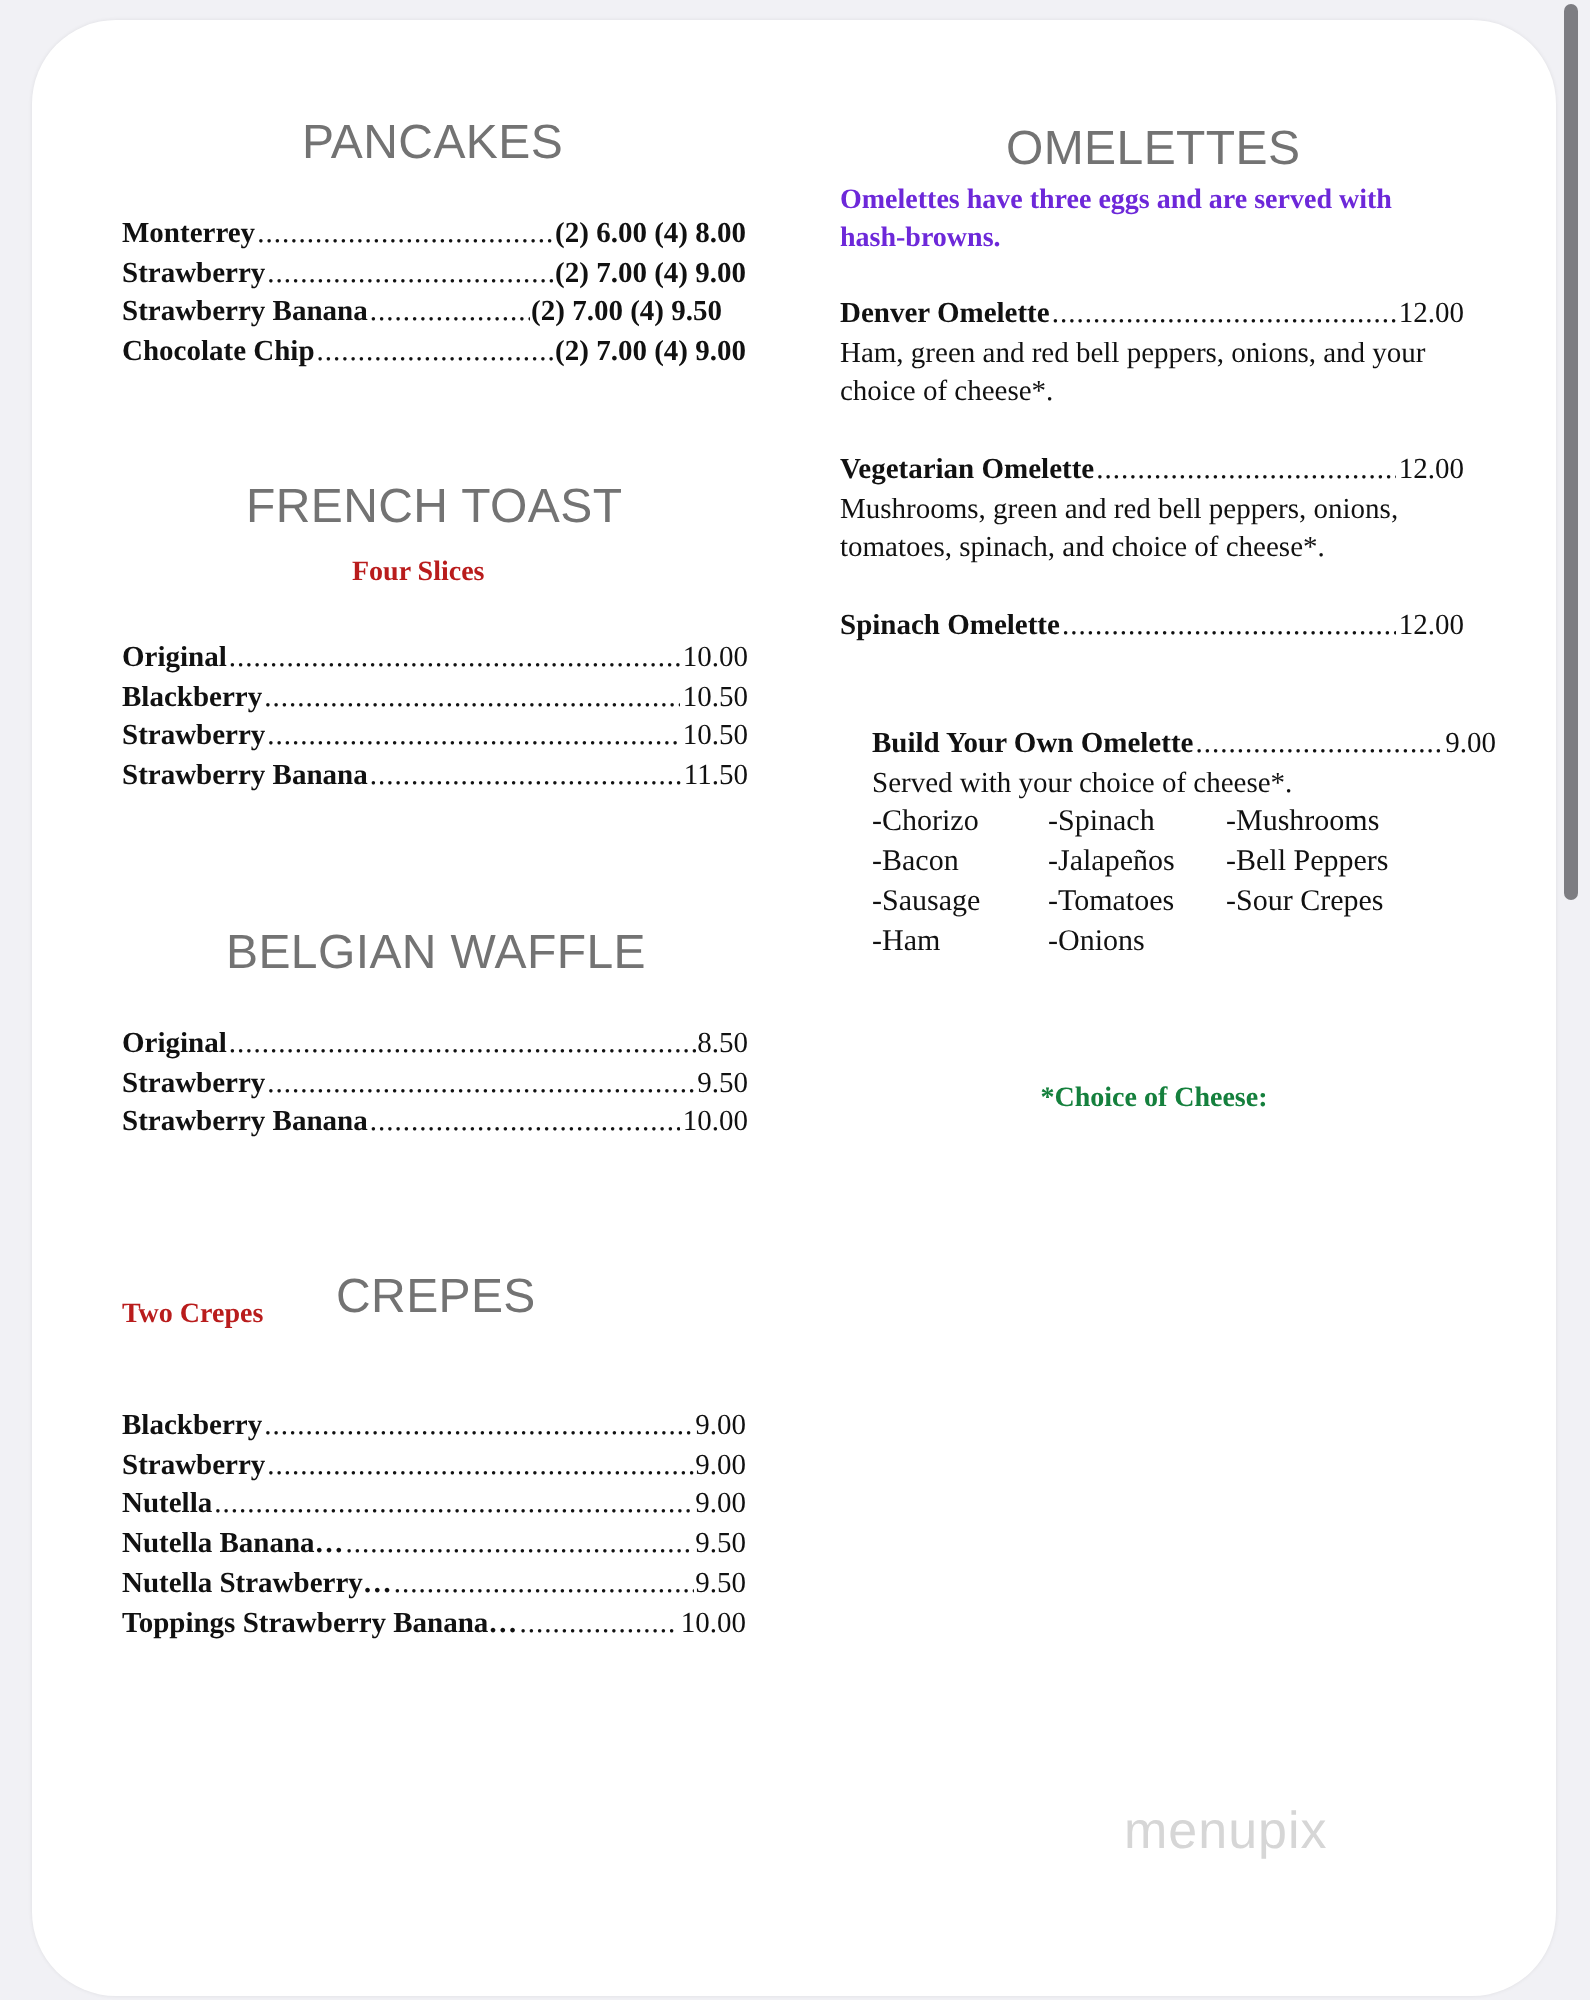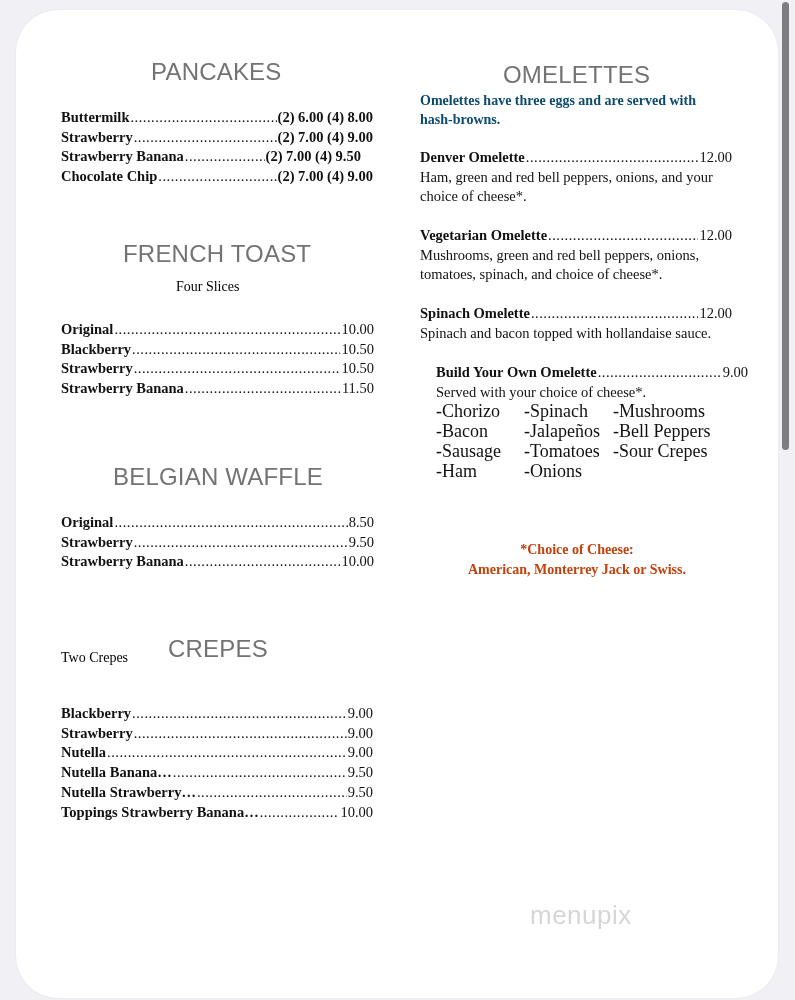--- a/index.html
+++ b/index.html
@@ -30,23 +30,23 @@
     .heading {
       position: absolute;
       font-family: "Liberation Sans", sans-serif;
       font-size: 24px;
       color: #737373;
       white-space: nowrap;
       letter-spacing: 0.2px;
     }
     .subtitle {
       position: absolute;
-      font-weight: normal;
+      font-weight: bold;
       font-size: 14px;
-      color: #000000;
+      color: #b91c1c;
       white-space: nowrap;
     }
     .items { position: absolute; }
     .row {
       display: flex;
       align-items: baseline;
       font-size: 14.5px;
       line-height: 19.7px;
       white-space: nowrap;
     }
@@ -65,58 +65,58 @@
 
     .desc {
       font-size: 14.5px;
       line-height: 19.7px;
     }
     .intro {
       position: absolute;
       font-weight: bold;
       font-size: 14px;
       line-height: 19px;
-      color: #0c4a6e;
+      color: #6d28d9;
     }
     .omelette { position: absolute; width: 312px; }
     .toppings {
       display: grid;
       grid-template-columns: 88px 89px 100px;
-      font-size: 18px;
+      font-size: 15px;
       line-height: 19.7px;
     }
     .cheese-note {
       position: absolute;
       font-weight: bold;
       font-size: 14px;
       line-height: 20px;
-      color: #c2410c;
+      color: #15803d;
       text-align: center;
       width: 320px;
     }
     .watermark {
       position: absolute;
-      left: 530px; top: 900px;
+      left: 562px; top: 900px;
       font-family: "Liberation Sans", sans-serif;
       font-size: 26px;
       color: #d6d6d6;
       letter-spacing: 0.5px;
       font-weight: 300;
     }
   </style>
 </head>
 <body>
 
 <div class="card"></div>
 <div class="scrollbar"></div>
 
 <div class="heading" style="left:151px; top:58px;">PANCAKES</div>
 <div class="items left" style="top:108px; width:312px;">
   <div class="row boldprice">
-      <span class="name">Buttermilk</span>
+      <span class="name">Monterrey</span>
       <span class="dots"></span>
       <span class="price">(2) 6.00 (4) 8.00</span>
     </div>
   <div class="row boldprice">
       <span class="name">Strawberry</span>
       <span class="dots"></span>
       <span class="price">(2) 7.00 (4) 9.00</span>
     </div>
   <div class="row boldprice" style="width:300px;">
       <span class="name">Strawberry Banana</span>
@@ -229,21 +229,20 @@
     </div>
   <div class="desc">Mushrooms, green and red bell peppers, onions, tomatoes, spinach, and choice of cheese*.</div>
 </div>
 
 <div class="omelette" style="left:420px; top:304px;">
   <div class="row">
       <span class="name">Spinach Omelette</span>
       <span class="dots"></span>
       <span class="price">12.00</span>
     </div>
-  <div class="desc">Spinach and bacon topped with hollandaise sauce.</div>
 </div>
 
 <div class="omelette" style="left:436px; top:363px;">
   <div class="row">
       <span class="name">Build Your Own Omelette</span>
       <span class="dots"></span>
       <span class="price">9.00</span>
     </div>
   <div class="desc">Served with your choice of cheese*.</div>
   <div class="toppings">
@@ -257,16 +256,15 @@
     <span>-Tomatoes</span>
     <span>-Sour Crepes</span>
     <span>-Ham</span>
     <span>-Onions</span>
     <span></span>
   </div>
 </div>
 
 <div class="cheese-note" style="left:417px; top:540px;">
   <div>*Choice of Cheese:</div>
-  <div>American, Monterrey Jack or Swiss.</div>
 </div>
 
 <div class="watermark">menupix</div>
 
 </body></html>

